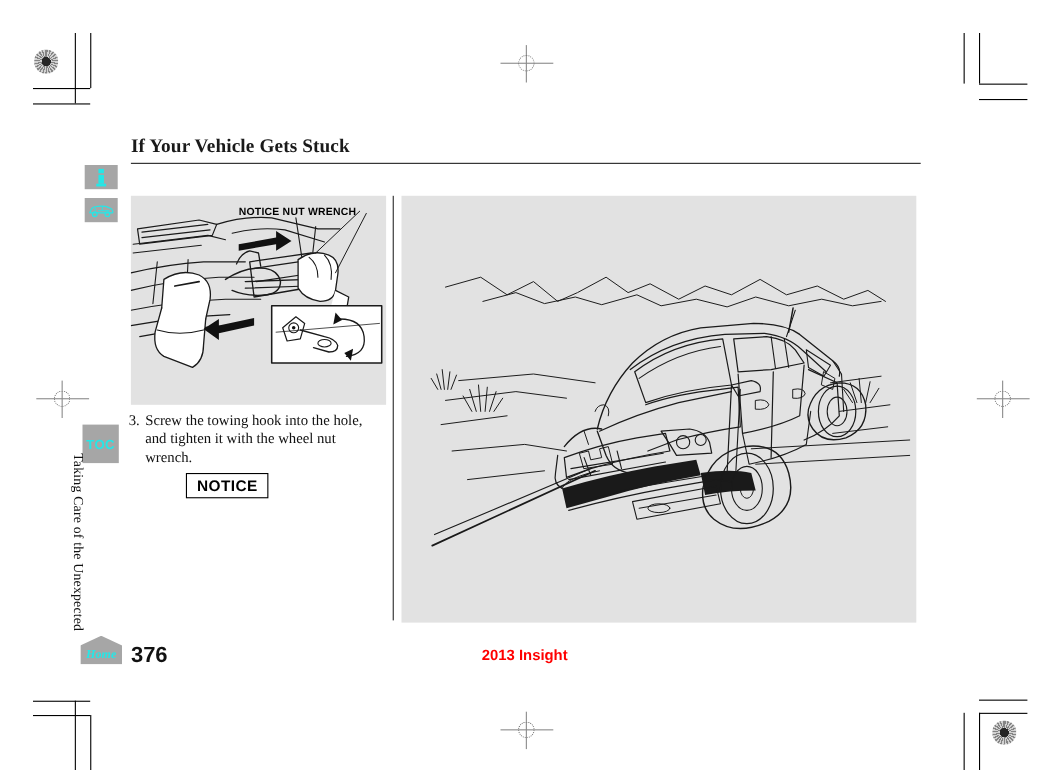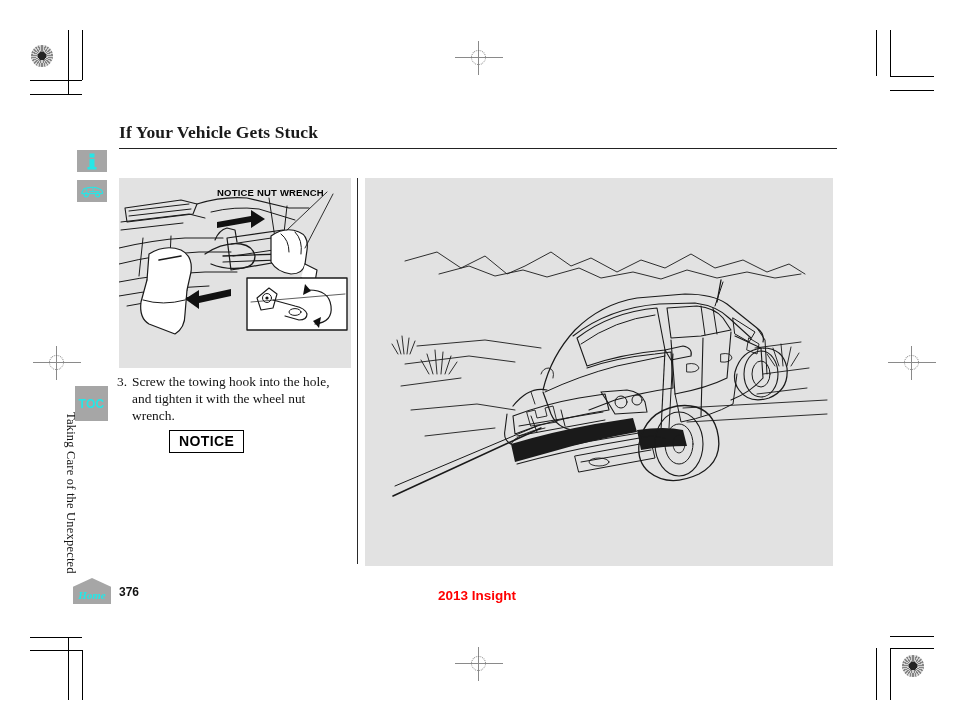--- a/index.html
+++ b/index.html
@@ -185,21 +185,21 @@
     width: 468px; height: 388px;
     background: #e2e2e2;
   }
   .fig-right svg { display: block; }
 
   .page-num {
     position: absolute;
     left: 119px; top: 585px;
     font-family: "Liberation Sans", sans-serif;
     font-weight: bold;
-    font-size: 12px;
+    font-size: 20px;
     color: #111;
   }
   .footer-model {
     position: absolute;
     left: 0; top: 588px;
     width: 954px;
     text-align: center;
     font-family: "Liberation Sans", sans-serif;
     font-weight: bold;
     font-size: 13.5px;

